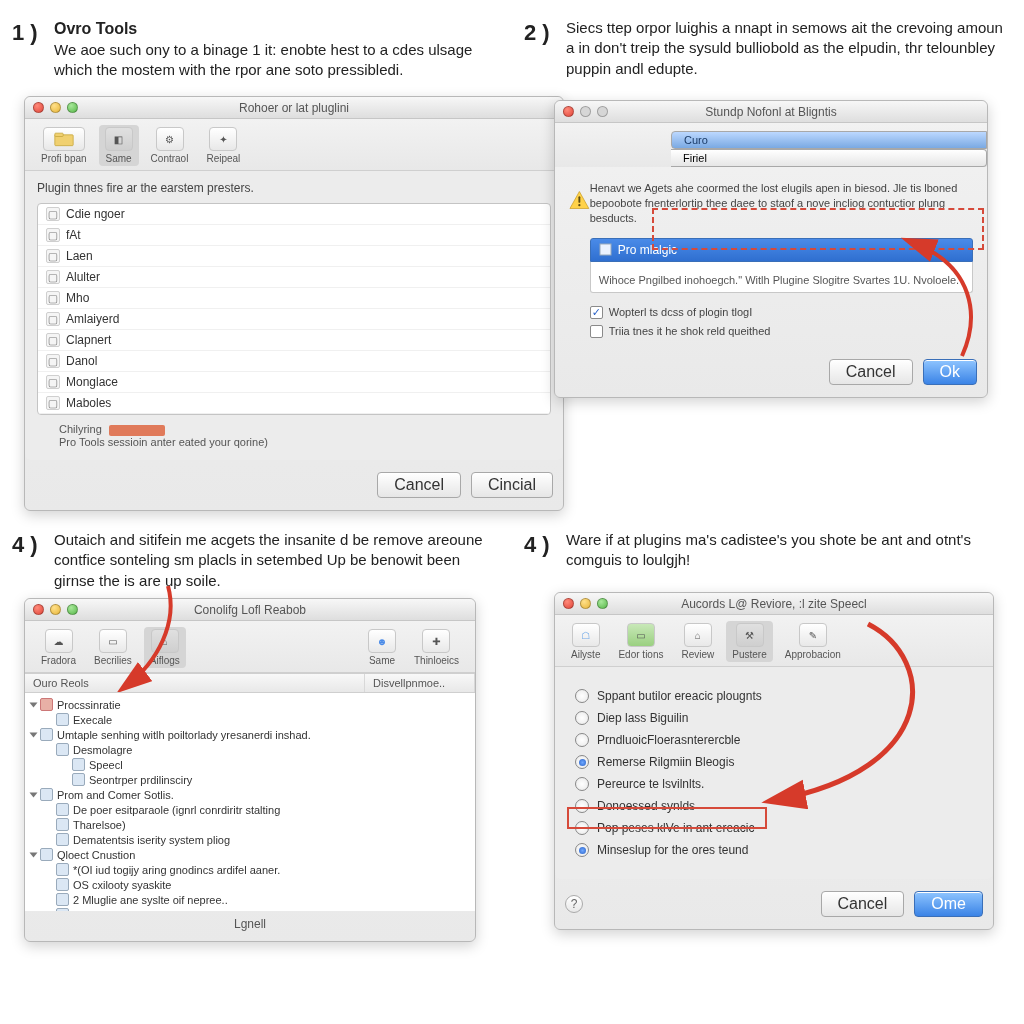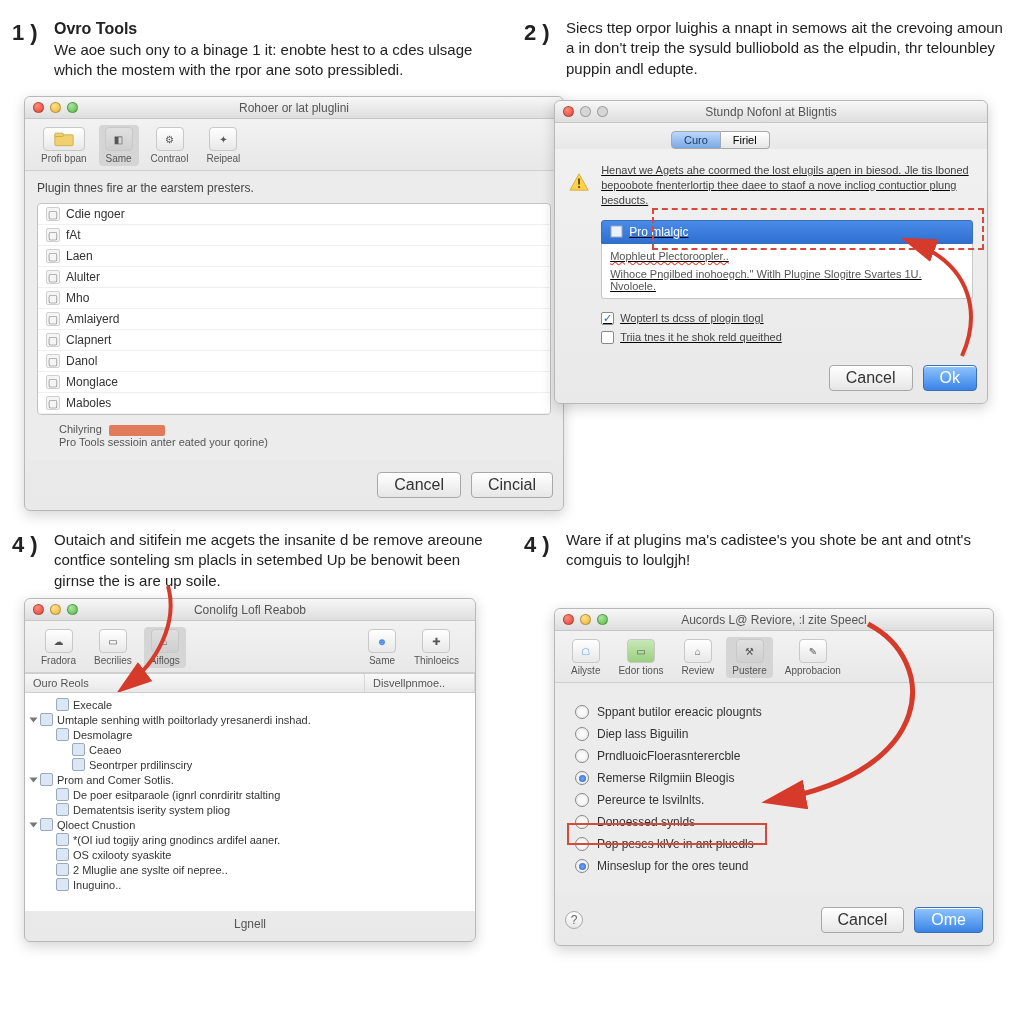--- a/index.html
+++ b/index.html
@@ -46,24 +46,24 @@
   .q1-row .ic { width:14px; height:14px; display:inline-flex; align-items:center; justify-content:center; font-size:11px; color:#7a7a7a; border:1px solid #cfcfcf; background:#f5f5f5; border-radius:2px; }
   .q1-foot { font-size:11px; color:#555; padding:8px 2px 0;margin-left:20px; }
   .q1-foot .redbar { display:inline-block; width:56px; height:11px; background:#e07a5a; vertical-align:middle; margin-left:4px; border-radius:2px; }
 
   .btnrow { display:flex; justify-content:flex-end; gap:10px; padding:12px 10px 12px; }
   .aqua-btn { font-size:16px; padding:3px 16px; border:1px solid #a8a8a8; border-radius:4px;
     background:linear-gradient(#fff,#e6e6e6); color:#333; box-shadow:0 1px 0 #fff inset; }
   .aqua-btn.primary { background:linear-gradient(#8fc5ff,#3a83e6); border-color:#3a6fb8; color:#fff; }
 
   
-  .alert-body { display:flex; gap:12px; padding:14px 14px 6px;text-decoration:underline; }
+  .alert-body { display:flex; padding:14px 14px 6px; }
   .warn-tri { width:42px; height:38px; }
   .alert-text { font-size:11px; color:#444; line-height:1.35; }
-  .seg-tabs { display:flex; gap:0; }
+  .seg-tabs { display:flex; gap:0;flex-direction:column; }
   .seg-tabs .seg { font-size:11px; padding:2px 12px; border:1px solid #a8a8a8; background:linear-gradient(#fff,#e6e6e6); }
   .seg-tabs .seg:first-child{ border-radius:4px 0 0 4px; }
   .seg-tabs .seg:last-child{ border-radius:0 4px 4px 0; border-left:none;}
   .seg.active{ background:linear-gradient(#bcd8ff,#7aa9e2); color:#1a3a66; }
   .dashed-box { position:absolute; border:2px dashed #d64a3a; pointer-events:none; }
   .hl-row { background:linear-gradient(#4a8be8,#2f6fd0); color:#fff; padding:4px 8px; font-size:12px; display:flex; align-items:center; gap:6px; border:1px solid #3a6fb8; border-radius:3px 3px 0 0; }
   .hl-sub { background:#fff; border:1px solid #c8c8c8; border-top:none; padding:6px 8px; font-size:11px; color:#555; border-radius:0 0 3px 3px; }
   .chk { display:flex; align-items:center; gap:6px; font-size:11px; color:#444; padding:3px 0; }
   .chkbox { width:13px; height:13px; border:1px solid #8a8a8a; border-radius:2px; background:#fff; display:inline-flex; align-items:center; justify-content:center; font-size:11px; color:#2a62c8; }
 
@@ -221,21 +221,20 @@
       <div>
         <div class="alert-text">Henavt we Agets ahe coormed the lost elugils apen in biesod. Jle tis lboned bepoobote fnenterlortip thee daee to staof a nove incliog contuctior plung besducts.</div>
         <div style="margin-top:12px; position:relative;">
           <div class="hl-row">
             <svg class="ic-doc" viewBox="0 0 13 13">
                 <rect x="1" y="1" width="11" height="11" fill="#eaf2ff" stroke="#9ab"></rect>
               </svg>
             <span>Pro mlalgic</span>
           </div>
           <div class="hl-sub">
-            <div style="text-decoration:underline wavy #d64a3a;">Mophleut Plectoroopler..</div>
             <div style="margin-top:6px;">Wihoce Pngilbed inohoegch." Witlh Plugine Slogitre Svartes 1U. Nvoloele.</div>
           </div>
         </div>
         <div style="margin-top:10px;">
           <div class="chk">
               <span class="chkbox">✓</span>
               <span>Wopterl ts dcss of plogin tlogI</span>
             </div>
           <div class="chk">
               <span class="chkbox"></span>
@@ -296,54 +295,64 @@
           <span class="ico">✚</span>
           <span>Thinloeics</span>
         </div>
     </div>
     <div style="border-top:1px solid #cfcfcf;">
       <div class="tree-head">
         <div style="flex:1">Ouro Reols</div>
         <div style="width:110px">Disvellpnmoe..</div>
       </div>
       <div class="tree-body" id="q3-tree">
-          <div class="tree-row ind1">
-            <span style="width:9px;display:inline-block"></span>
-            <span class="gico"></span>
-            <span>Execale</span>
-          </div>
           <div class="tree-row ind0">
             <span class="disc open"></span>
-            <span class="gico"></span>
-            <span>Umtaple senhing witlh poiltorlady yresanerdi inshad.</span>
-          </div>
-          <div class="tree-row ind1">
-            <span style="width:9px;display:inline-block"></span>
-            <span class="gico"></span>
-            <span>Desmolagre</span>
-          </div>
-          <div class="tree-row ind2">
-            <span style="width:9px;display:inline-block"></span>
-            <span class="gico"></span>
-            <span>Ceaeo</span>
-          </div>
-          <div class="tree-row ind2">
-            <span style="width:9px;display:inline-block"></span>
-            <span class="gico"></span>
-            <span>Seontrper prdilinsciry</span>
+            <span class="gico redico"></span>
+            <span>Procssinratie</span>
+          </div>
+          <div class="tree-row ind1">
+            <span style="width:9px;display:inline-block"></span>
+            <span class="gico"></span>
+            <span>Execale</span>
           </div>
           <div class="tree-row ind0">
             <span class="disc open"></span>
             <span class="gico"></span>
+            <span>Umtaple senhing witlh poiltorlady yresanerdi inshad.</span>
+          </div>
+          <div class="tree-row ind1">
+            <span style="width:9px;display:inline-block"></span>
+            <span class="gico"></span>
+            <span>Desmolagre</span>
+          </div>
+          <div class="tree-row ind2">
+            <span style="width:9px;display:inline-block"></span>
+            <span class="gico"></span>
+            <span>Speecl</span>
+          </div>
+          <div class="tree-row ind2">
+            <span style="width:9px;display:inline-block"></span>
+            <span class="gico"></span>
+            <span>Seontrper prdilinsciry</span>
+          </div>
+          <div class="tree-row ind0">
+            <span class="disc open"></span>
+            <span class="gico"></span>
             <span>Prom and Comer Sotlis.</span>
           </div>
           <div class="tree-row ind1">
             <span style="width:9px;display:inline-block"></span>
             <span class="gico"></span>
             <span>De poer esitparaole (ignrl conrdiritr stalting</span>
+          </div>
+          <div class="tree-row ind1">
+            <span style="width:9px;display:inline-block"></span>
+            <span class="gico"></span>
+            <span>Tharelsoe)</span>
           </div>
           <div class="tree-row ind1">
             <span style="width:9px;display:inline-block"></span>
             <span class="gico"></span>
             <span>Dematentsis iserity system pliog</span>
           </div>
           <div class="tree-row ind0">
             <span class="disc open"></span>
             <span class="gico"></span>
             <span>Qloect Cnustion</span>
@@ -380,21 +389,21 @@
         </marker>
       </defs>
     <path d="M60,4 C 70,40 50,80 18,104" stroke="#d63a2a" stroke-width="4" fill="none" marker-end="url(#ah3)"></path>
   </svg>
 </div>
 
 <div class="quad q4">
   <div class="step-label">4 )</div>
   <div class="step-head">Ware if at plugins ma's cadistee's you shote be ant and otnt's comguis to loulgjh!</div>
 
-  <div class="mac-window" style="left:42px; top:96px; width:440px;">
+  <div class="mac-window" style="left:42px; top:80px; width:440px;">
     <div class="titlebar">
       <div class="tlights">
         <span class="tlight tl-red"></span>
         <span class="tlight tl-yel"></span>
         <span class="tlight tl-grn"></span>
       </div>
       <div class="wintitle">Aucords L@ Reviore, :l zite Speecl</div>
     </div>
     <div class="toolbar">
       <div class="tool-btn">
@@ -439,21 +448,21 @@
           <div class="radio-row">
             <span class="radio"></span>
             <span>Pereurce te lsvilnlts.</span>
           </div>
           <div class="radio-row">
             <span class="radio"></span>
             <span>Donoessed synlds</span>
           </div>
           <div class="radio-row">
             <span class="radio"></span>
-            <span>Pop peses klVe in ant pluedls</span>
+            <span>Pop peses klVe in ant ereacic</span>
           </div>
           <div class="radio-row">
             <span class="radio checked"></span>
             <span>Minseslup for the ores teund</span>
           </div>
         </div>
       <div class="redbox" style="left:12px; top:140px; width:200px; height:22px;"></div>
     </div>
     <div class="btnrow" style="align-items:center;">
       <span class="help-circ" style="margin-right:auto">?</span>

